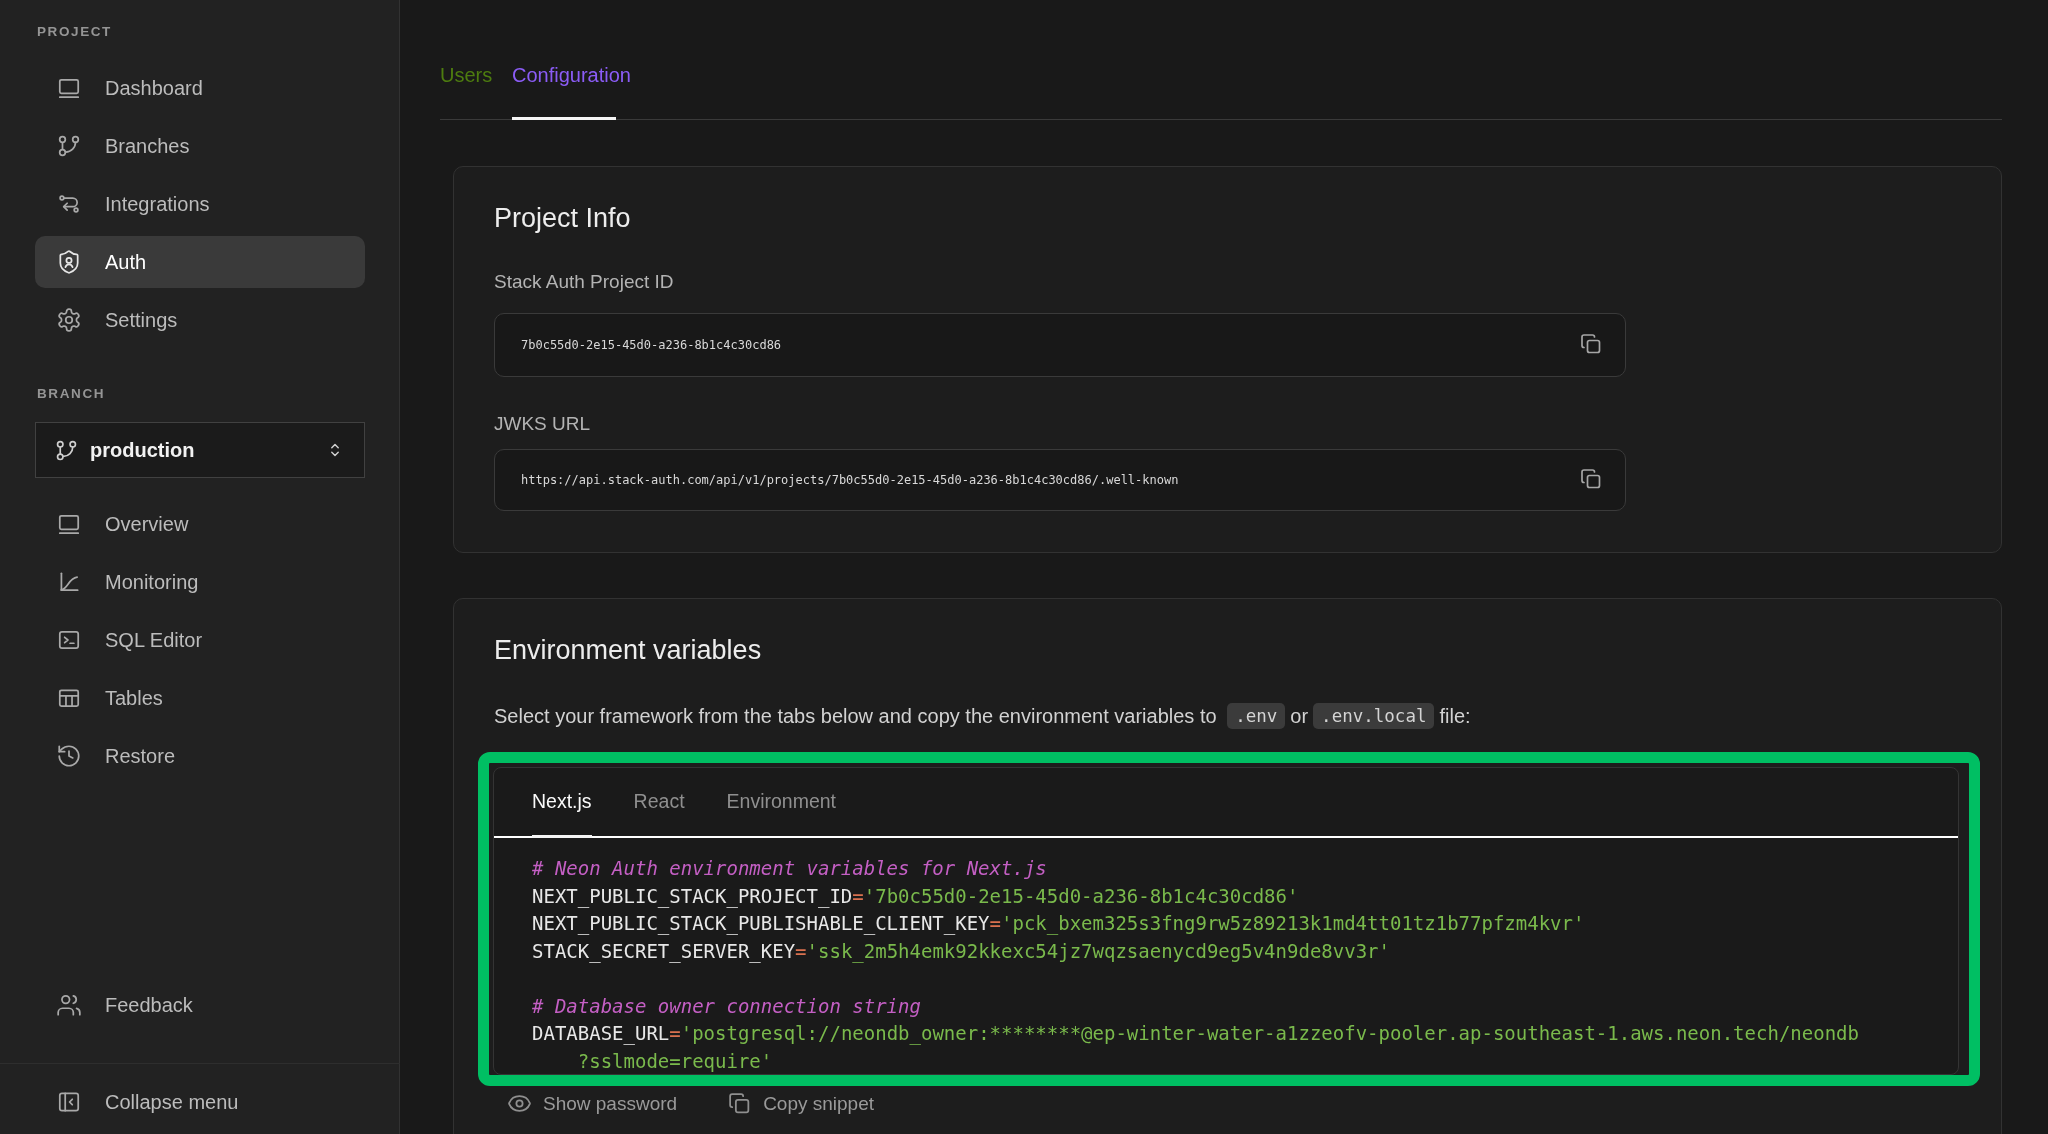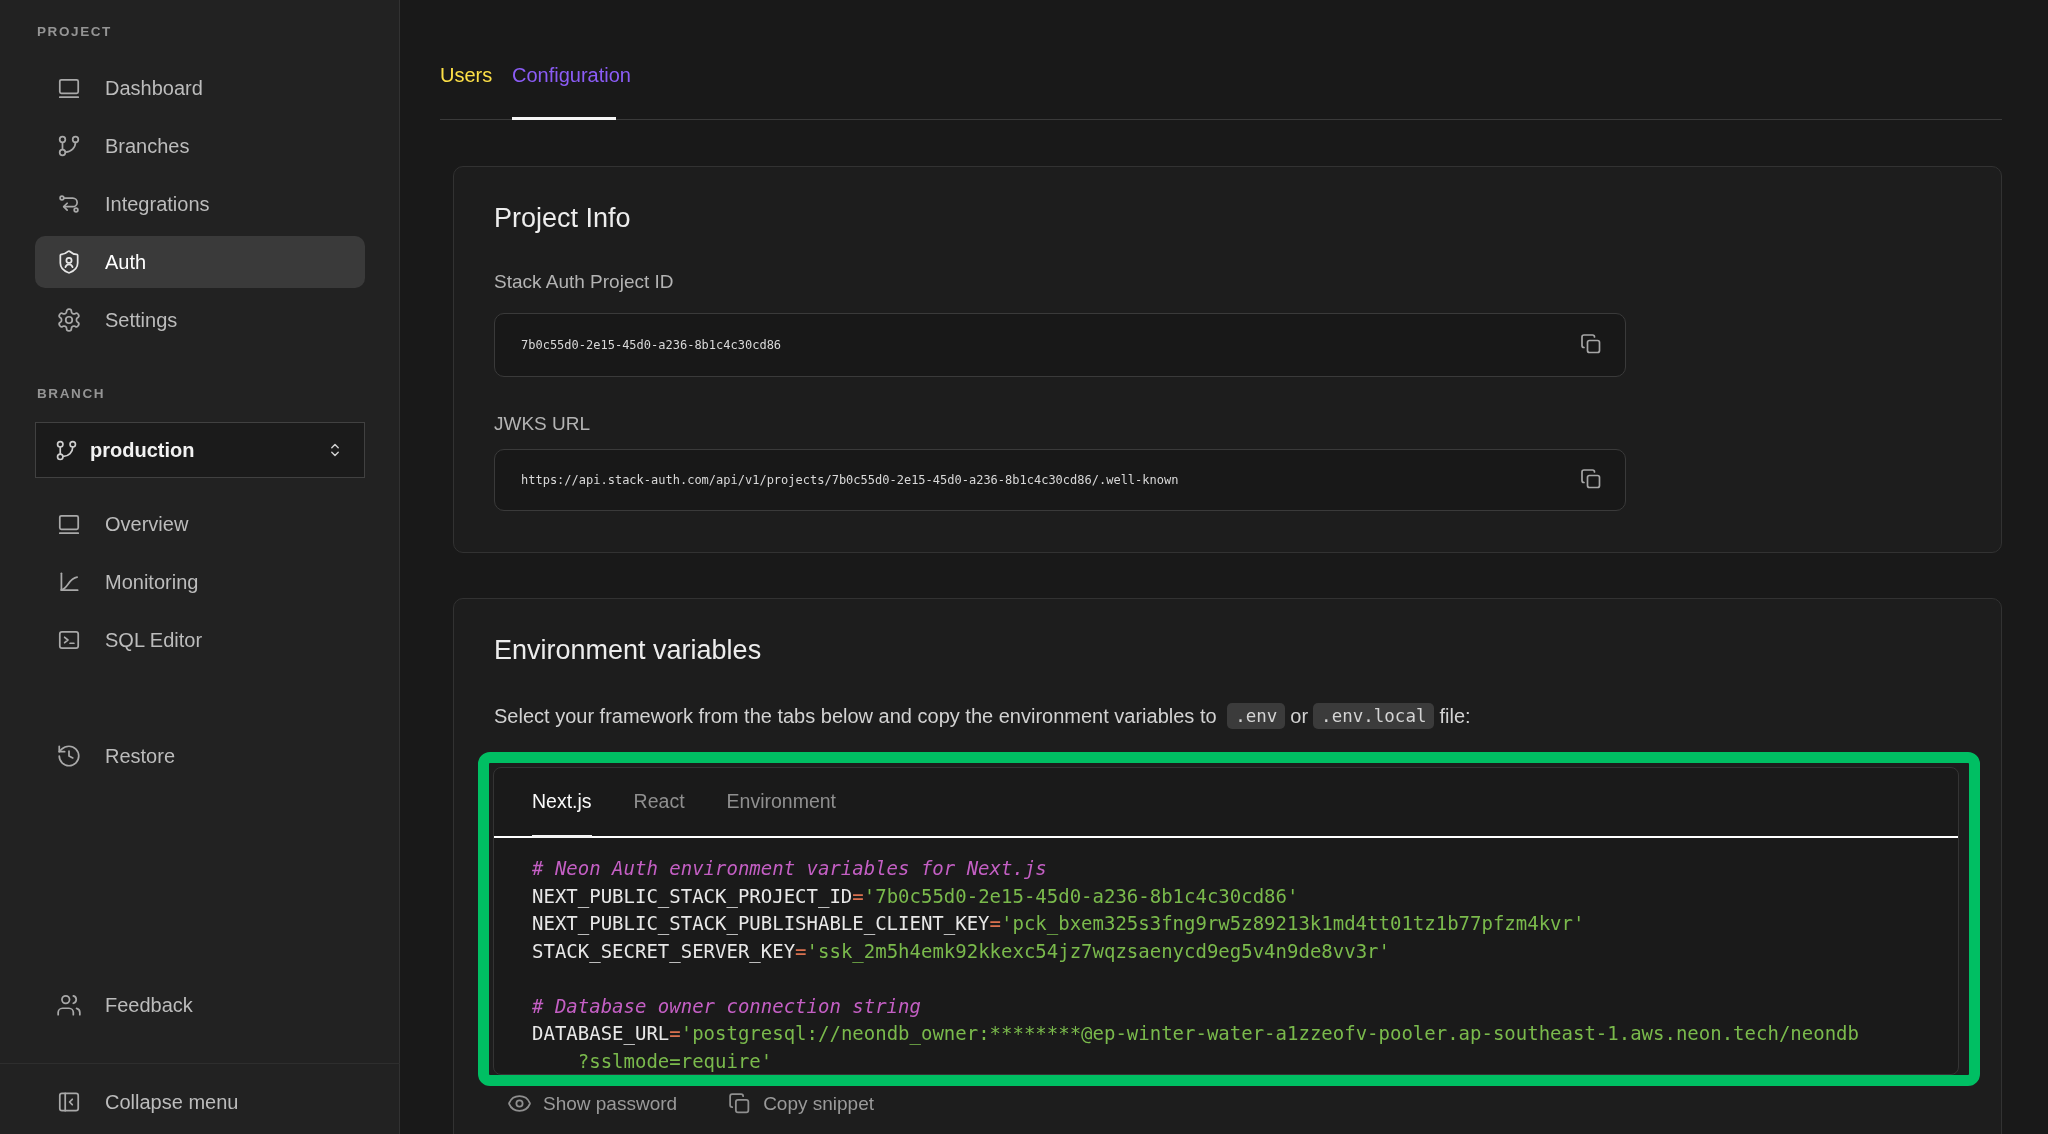--- a/index.html
+++ b/index.html
@@ -23,21 +23,21 @@
     background:#1b1b1b; border:1px solid #414141; border-radius:0;
     display:flex; align-items:center; padding:0 18px; gap:11px; cursor:pointer; }
   .branch-select svg { width:25px; height:25px; stroke:#cfcfcf; fill:none;
     stroke-width:1.6; stroke-linecap:round; stroke-linejoin:round; flex:none; }
   .branch-select .bs-label { color:#f2f2f2; font-size:20px; font-weight:700; flex:1; }
   .branch-select .chev { width:22px; height:22px; stroke:#cfcfcf; }
   .side-divider { position:absolute; left:0; top:1063px; width:400px; height:1px; background:#2e2e2e; }
 
   
   .main-tabs-line { position:absolute; left:440px; top:119px; width:1562px; height:1px; background:#3a3a3a; }
-  .mtab { position:absolute; top:64px; font-size:20px; color:#fde047; cursor:pointer; }
+  .mtab { position:absolute; top:64px; font-size:20px; color:#4d7c0f; cursor:pointer; }
   .mtab.active { color:#8b5cf6; }
   .mtab-underline { position:absolute; left:512px; top:117px; width:104px; height:3px; background:#f5f5f5; }
 
   
   .card { position:absolute; left:453px; width:1549px; background:#1d1d1d;
     border:1px solid #323232; border-radius:10px; }
   .card-title { position:absolute; left:40px; font-size:27px; font-weight:500; color:#ededed; }
   .field-label { position:absolute; left:40px; font-size:19px; color:#b3b3b3; }
   .field-input { position:absolute; left:40px; width:1132px; background:#181818;
     border:1px solid #3a3a3a; border-radius:10px; display:flex; align-items:center;
@@ -167,20 +167,29 @@
 
     <div class="side-item" style="top:614px">
       <svg viewBox="0 0 24 24">
         <rect x="3.5" y="4.5" width="17" height="15" rx="2"></rect>
         <path d="m8 9.5 3 2.5-3 2.5"></path>
           <path d="M13 15h3.5"></path>
       </svg>
       <span>SQL Editor</span>
     </div>
 
+    <div class="side-item" style="top:672px">
+      <svg viewBox="0 0 24 24">
+        <rect x="3.5" y="5" width="17" height="14.5" rx="1.5"></rect>
+        <path d="M3.5 10h17"></path>
+          <path d="M9.2 10v9.5"></path>
+          <path d="M14.8 10v9.5"></path>
+      </svg>
+      <span>Tables</span>
+    </div>
 
     <div class="side-item" style="top:730px">
       <svg viewBox="0 0 24 24">
         <path d="M3 12a9 9 0 1 0 9-9 9.75 9.75 0 0 0-6.74 2.74L3 8"></path>
         <path d="M3 3v5h5"></path>
           <path d="M12 7.5V12l3.5 1.8"></path>
       </svg>
       <span>Restore</span>
     </div>
 

